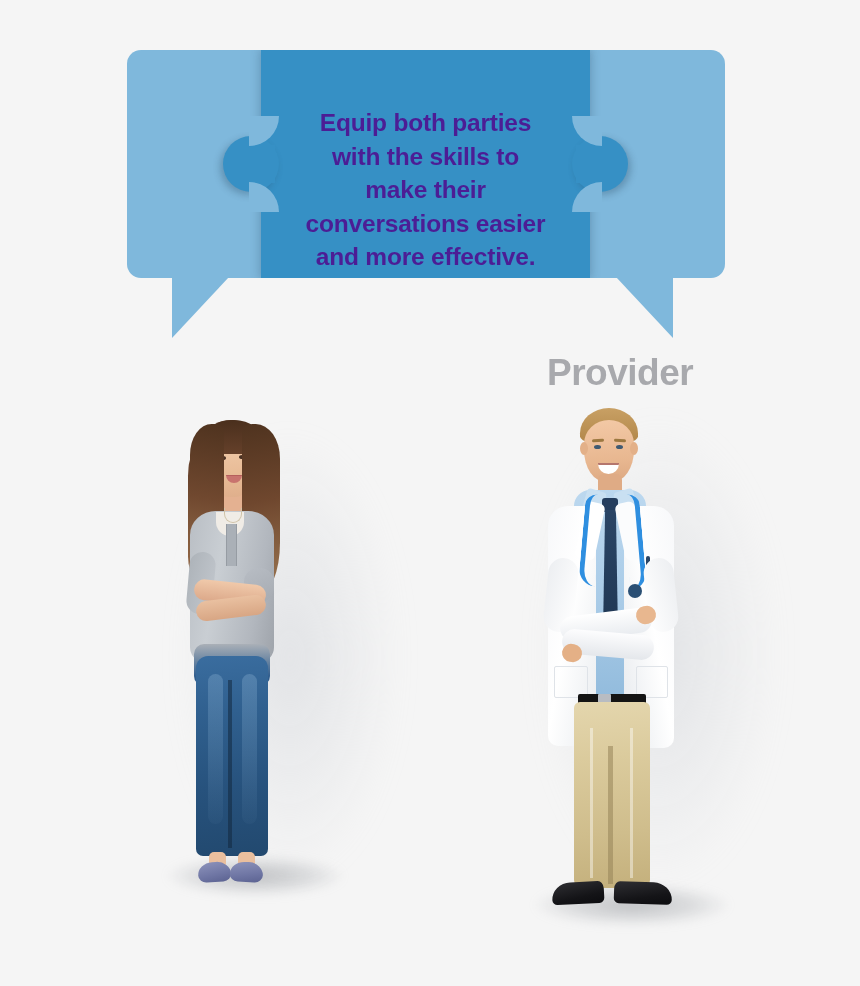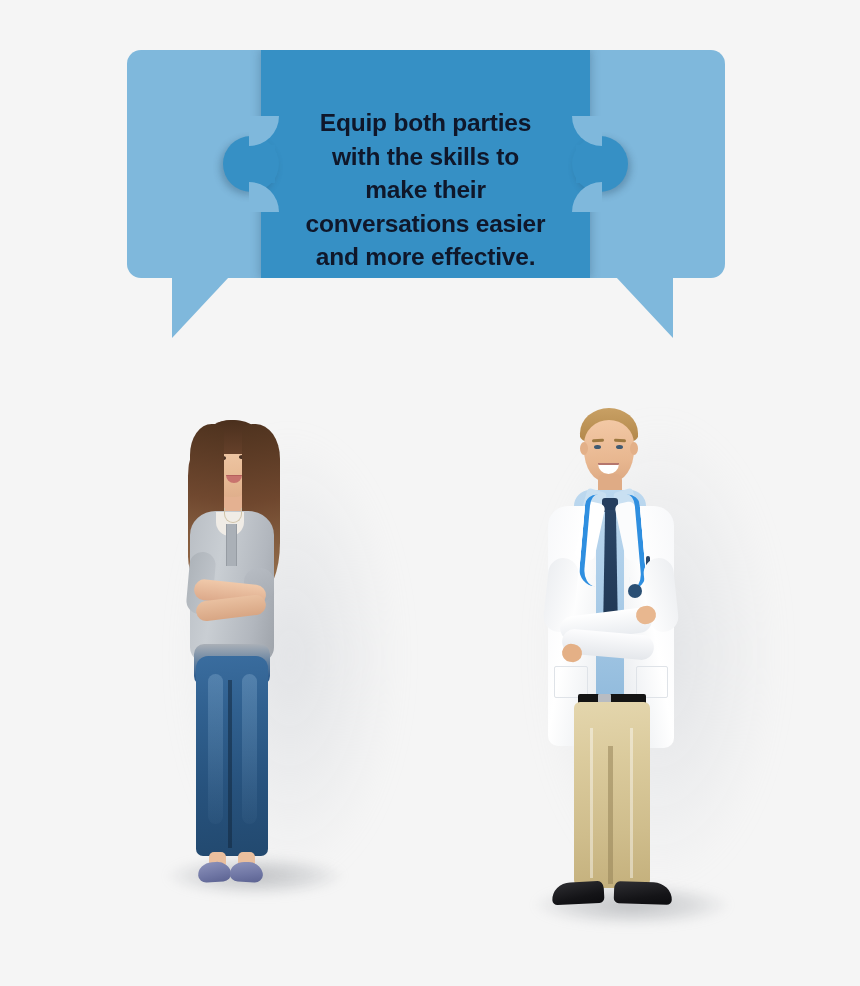--- a/index.html
+++ b/index.html
@@ -99,21 +99,21 @@
 
   .bubble-text {
     position: absolute;
     left: 134px;
     top: 0;
     width: 329px;
     height: 280px;
     display: flex;
     align-items: center;
     justify-content: center;
-    color: #0f172a;
+    color: #4c1d95;
     font-weight: bold;
     font-size: 24.5px;
     line-height: 33.5px;
     text-align: center;
     letter-spacing: -0.2px;
     white-space: pre-line;
     padding: 0 4px;
     box-sizing: border-box;
   }
 
@@ -486,20 +486,21 @@
 with the skills to
 make their
 conversations easier
 and more effective.</div>
     </div>
   </div>
 
   <div class="tail tail-left"></div>
   <div class="tail tail-right"></div>
 
+  <div class="col-label label-provider">Provider</div>
 
   <div class="figure patient">
     <div class="halo p-halo"></div>
     <div class="fig-shadow p-shadow"></div>
 
     <div class="p-hair-back"></div>
     <div class="p-neck"></div>
     <div class="p-face"></div>
     <div class="p-brow l"></div>
     <div class="p-brow r"></div>

